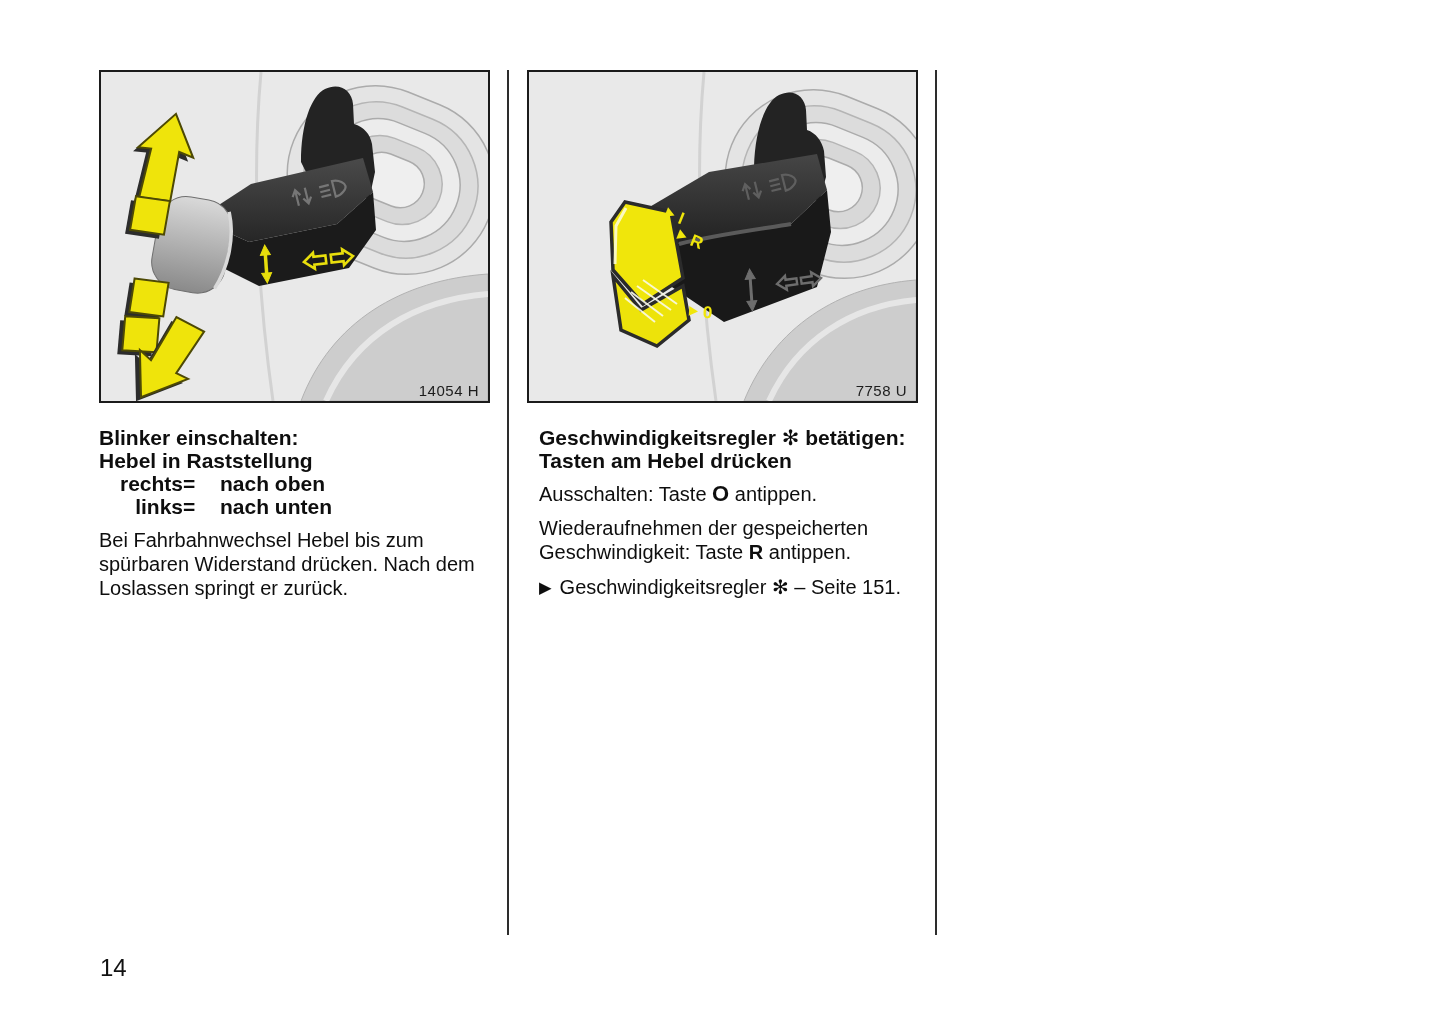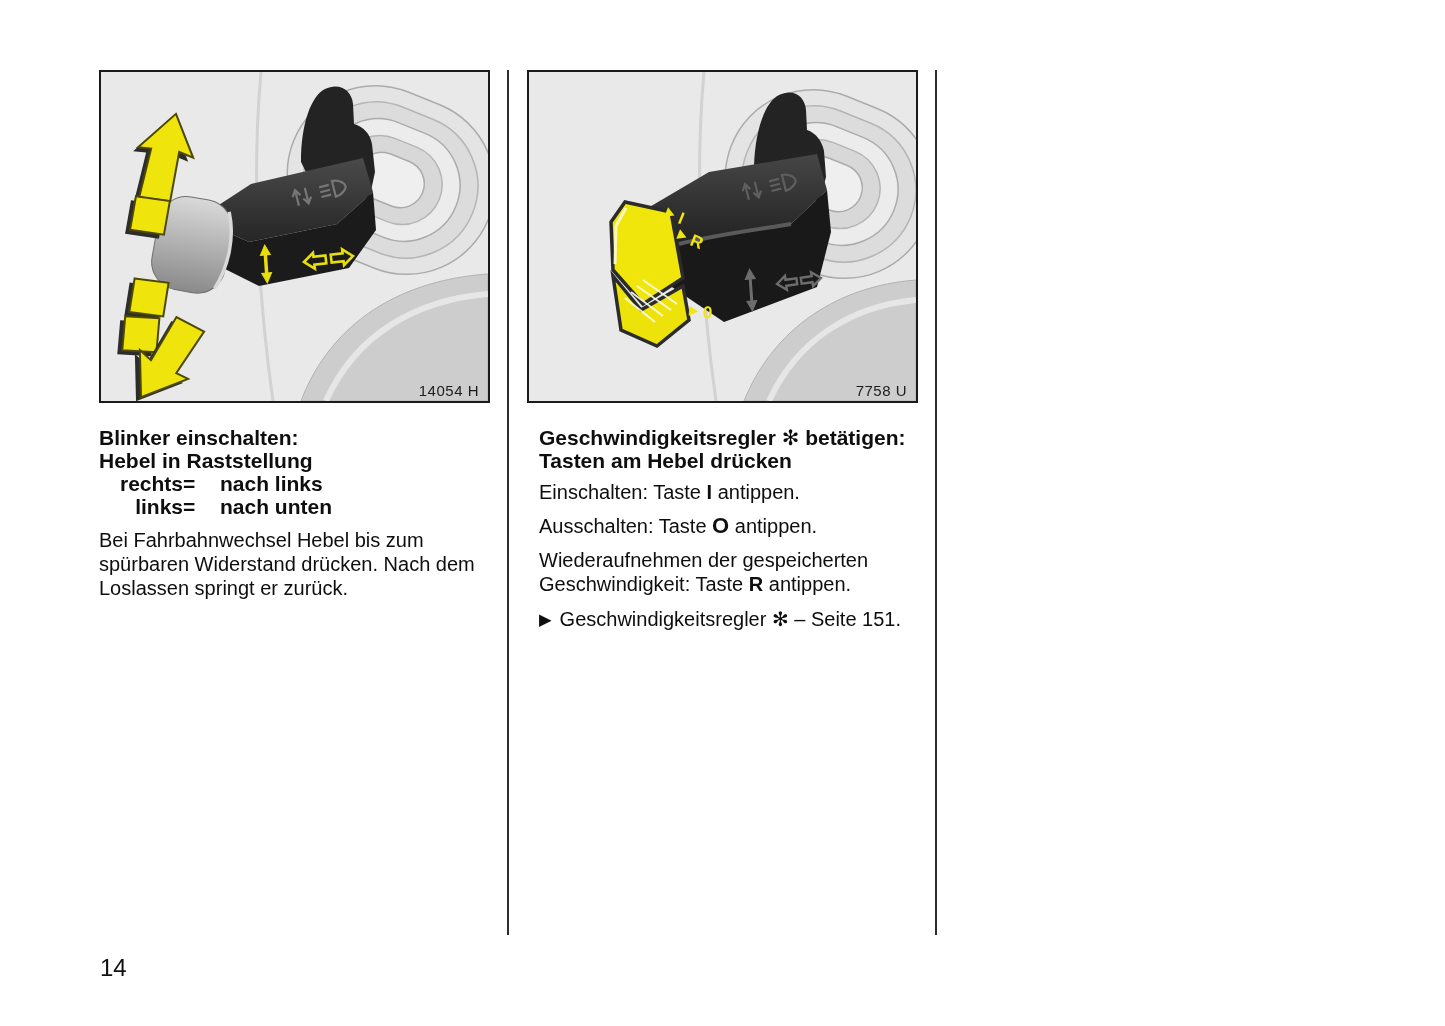--- a/index.html
+++ b/index.html
@@ -208,32 +208,31 @@
 
 <div class="vrule" id="divider-middle"></div>
 <div class="vrule" id="divider-right"></div>
 
 <div class="column" id="column-left">
   <p class="hline">Blinker einschalten:</p>
   <p class="hline">Hebel in Raststellung</p>
   <div class="defrow">
     <span class="dt">rechts</span>
     <span class="deq">=</span>
-    <span class="dd">nach links</span>
+    <span class="dd">nach oben</span>
   </div>
   <div class="defrow">
     <span class="dt">links</span>
     <span class="deq">=</span>
     <span class="dd">nach unten</span>
   </div>
   <p class="para">Bei Fahrbahnwechsel Hebel bis zum spürbaren Widerstand drücken. Nach dem Loslassen springt er zurück.</p>
 </div>
 
 <div class="column" id="column-right">
   <p class="hline">Geschwindigkeitsregler ✻ betätigen:</p>
   <p class="hline">Tasten am Hebel drücken</p>
-  <p class="para first"><span>Einschalten: Taste </span><span class="key">I</span><span> antippen.</span></p>
   <p class="para"><span>Ausschalten: Taste </span><span class="key-o">O</span><span> antippen.</span></p>
   <p class="para"><span>Wiederaufnehmen der gespeicherten Geschwindigkeit: Taste </span><span class="key">R</span><span> antippen.</span></p>
   <p class="ref-line"><span class="ref-arrow">▶</span><span>Geschwindigkeitsregler ✻ – Seite 151.</span></p>
 </div>
 
 <div id="page-number">14</div>
 
 </body></html>

